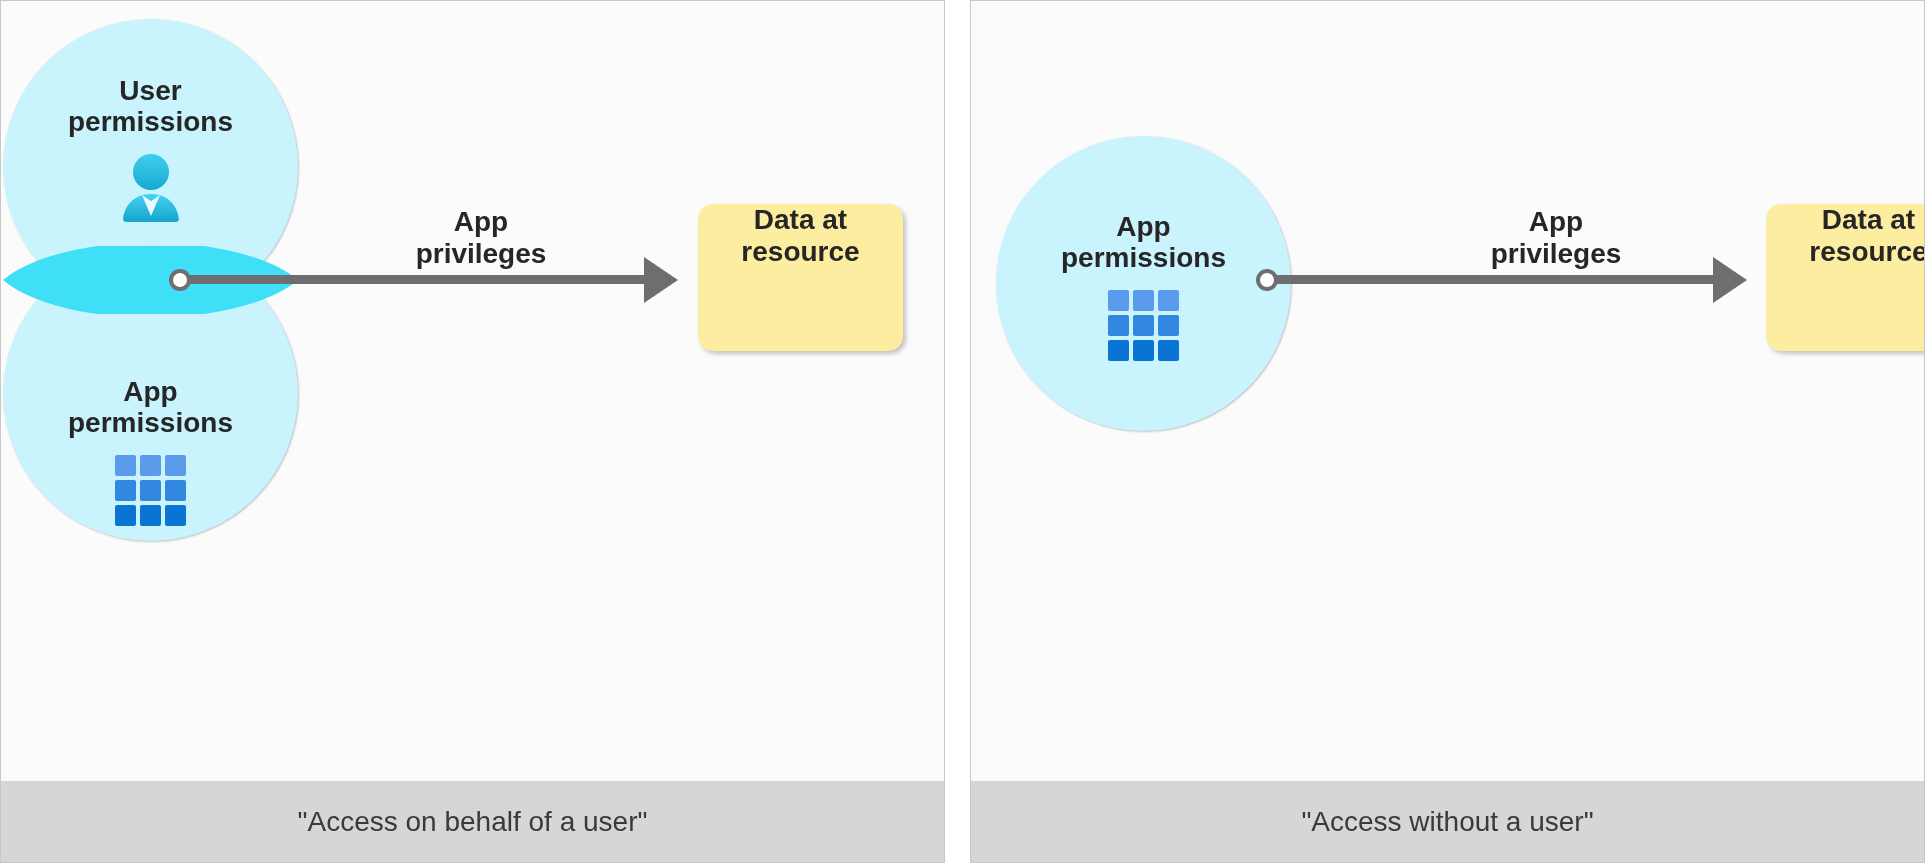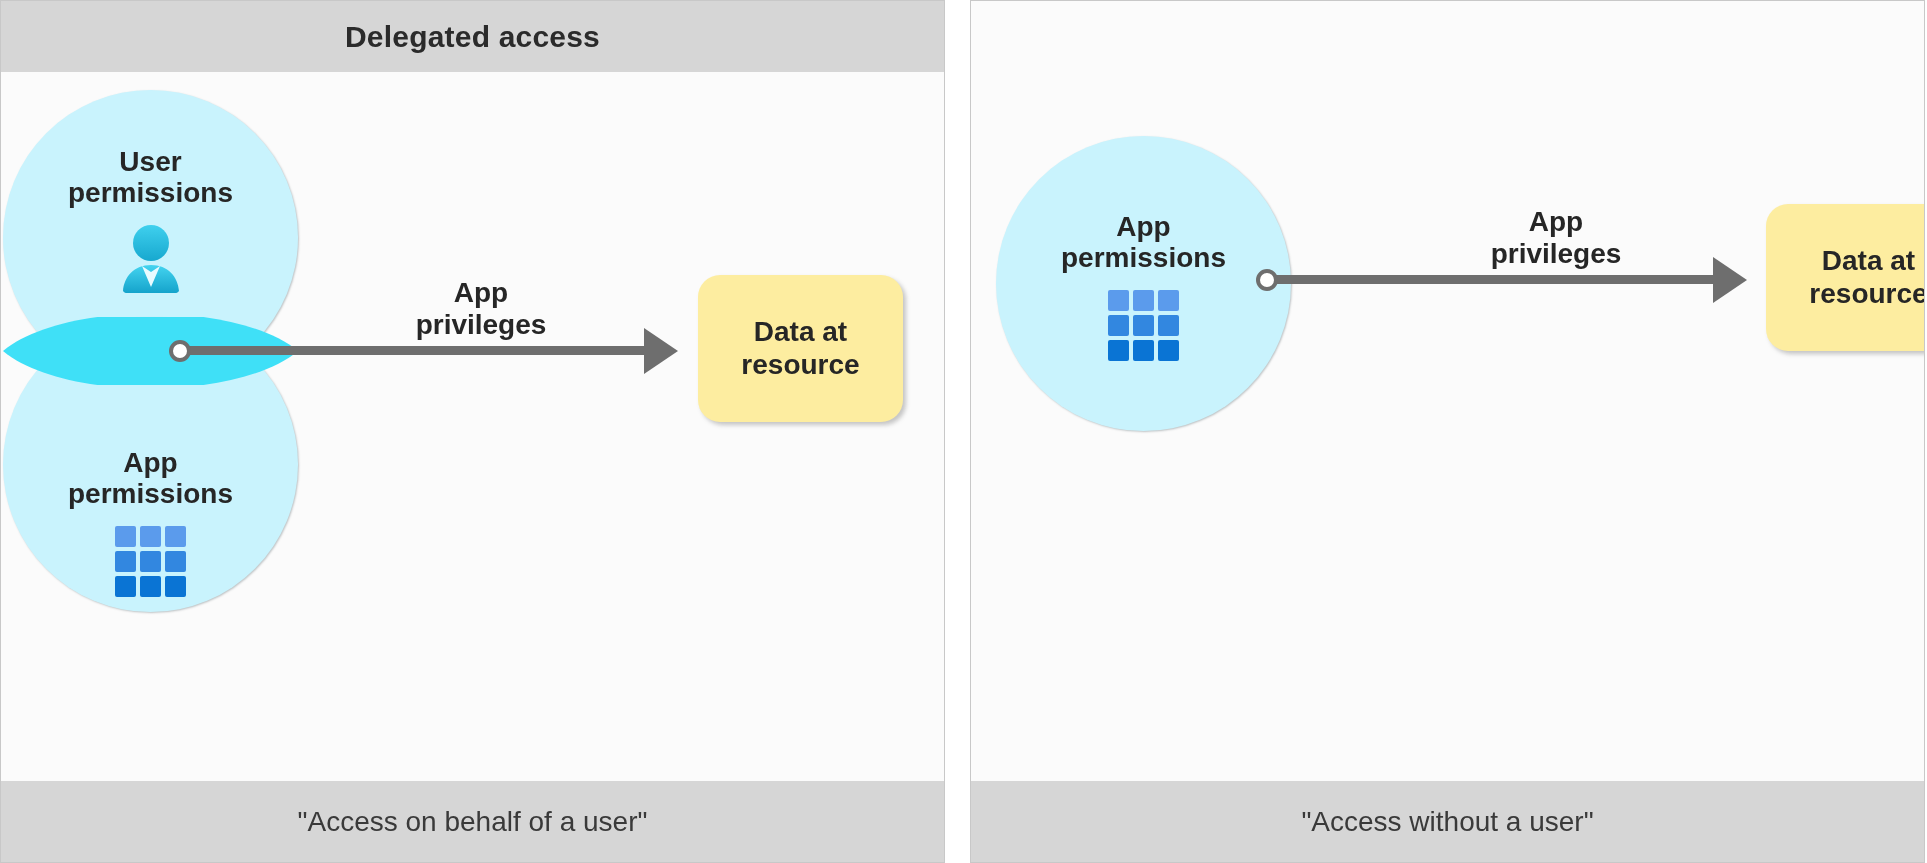--- a/index.html
+++ b/index.html
@@ -191,46 +191,42 @@
     line-height: 1.14;
     text-align: center;
     white-space: pre-line;
     z-index: 6;
   }
 
   
   .resource-box {
     position: absolute;
     background: #fdeda0;
-    border-radius: 22px;
+    border-radius: 15px;
     box-shadow: 3px 3px 4px rgba(130,130,130,0.45);
     display: flex;
-    align-items: center;
     justify-content: center;
     z-index: 4;
   }
   .resource-label {
     font-size: 28px;
     font-weight: bold;
     color: #262626;
     line-height: 1.15;
     text-align: center;
     white-space: pre-line;
   }
 </style>
 </head>
 <body>
 
 <div class="diagram">
 
   <div class="panel panel--left">
 
-    <div class="panel-header">
-      <div class="panel-header-title">Delegated access</div>
-    </div>
 
     <div class="panel-body">
 
       <div class="circle circle--user"></div>
 
       <div class="circle circle--appL"></div>
 
       <div class="lens">
         <svg class="lens-shape" viewBox="0 0 295 68" preserveAspectRatio="none">
           <path d="M 0,34 C 60,-16 235,-16 295,34 C 235,84 60,84 0,34 Z" fill="#3fe0f7"></path>

